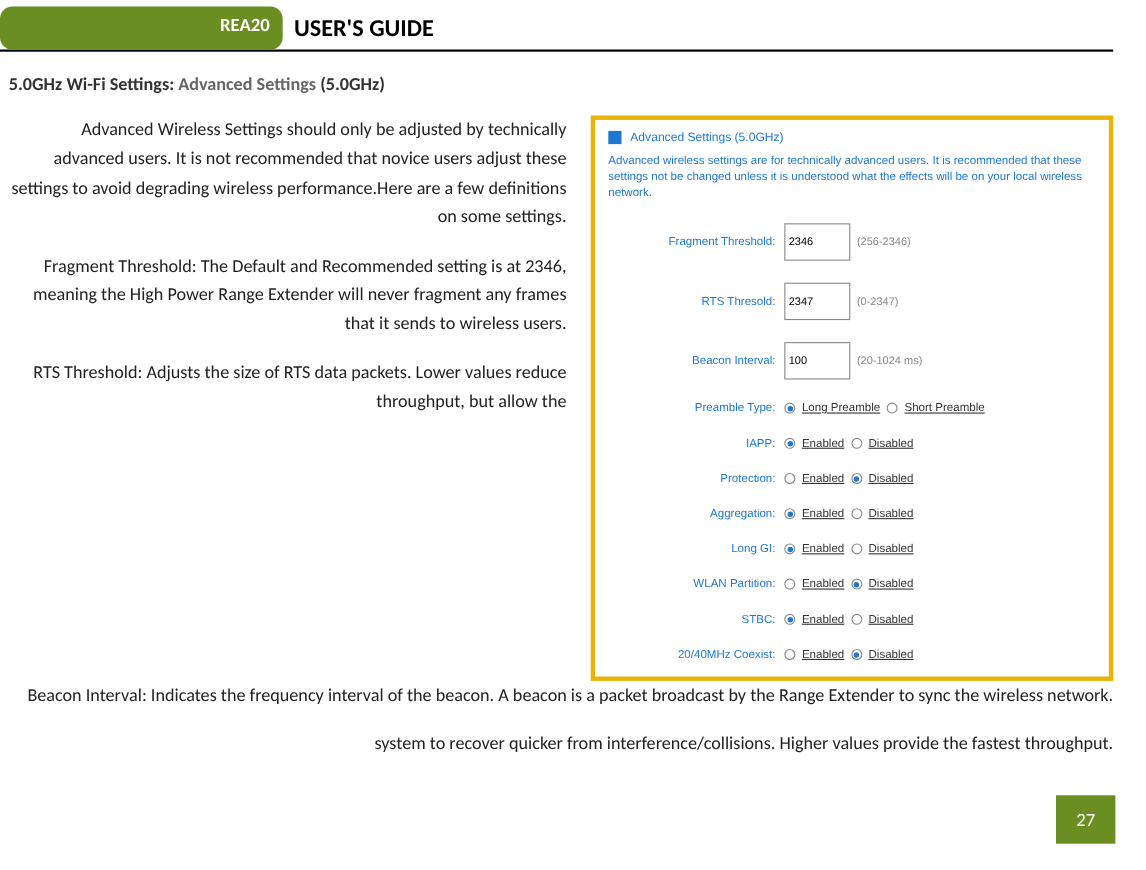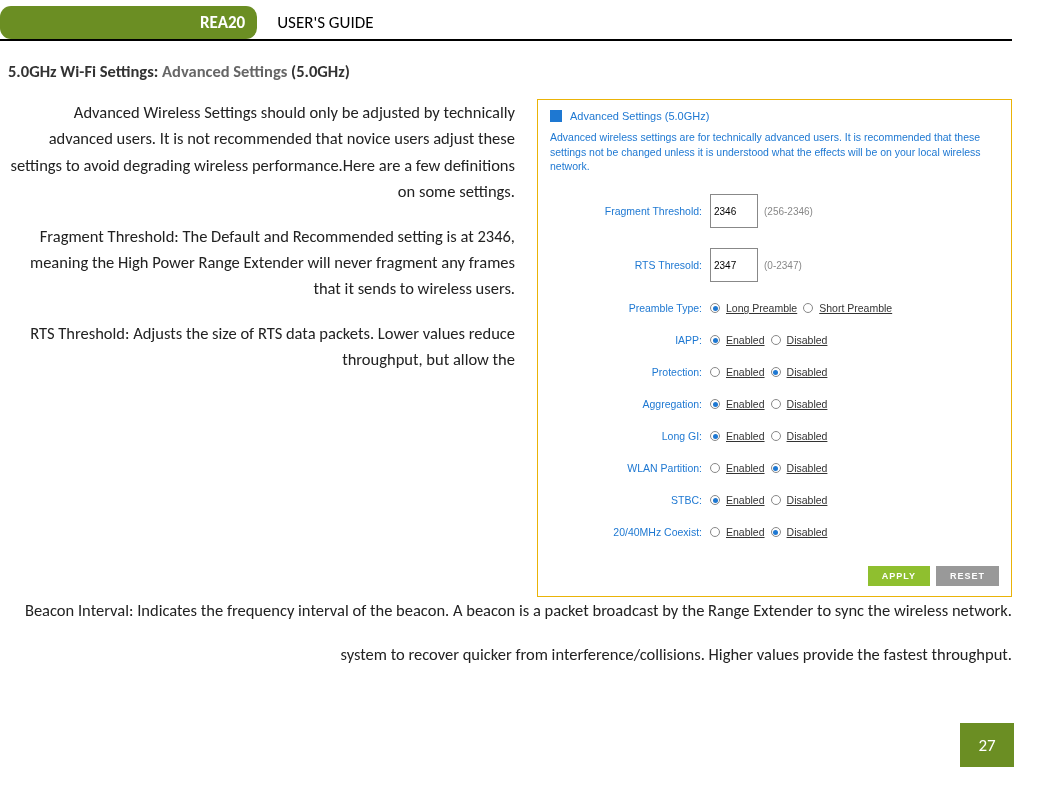--- a/index.html
+++ b/index.html
@@ -21,43 +21,43 @@
   .header-left {
     background: #6b8e23;
     color: #fff;
     font-weight: bold;
     font-size: 17px;
     padding: 6px 12px 6px 200px;
     margin-left: 0;
     border-radius: 11px;
   }
   .header-right {
-    font-weight: normal;
-    font-size: 17px;
-    padding: 6px 20px;
+    font-weight: bold;
+    font-size: 22px;
+    padding: 6px 10px;
   }
   .content {
     padding: 20px 30px 0 8px;
   }
   .section-title {
     font-weight: bold;
     font-size: 16.5px;
     color: #333;
     margin-bottom: 18px;
   }
   .section-title .grey { color: #666; }
   .body-row {
     display: flex;
     gap: 22px;
   }
   .text-col { flex: 1; font-size: 16.5px; line-height: 1.6; color: #222; }
   .text-col p { margin: 0 0 18px 0; text-align: right; }
   .panel-col { width: 475px; }
   .panel {
-    border: 1px solid #eab308;
+    border: 4px solid #eab308;
     background: #fff;
     padding: 10px 12px 10px 12px;
     font-family: Arial, sans-serif;
     font-size: 10.5px;
     color: #333;
   }
   .panel-title-row { display: flex; align-items: center; gap: 8px; margin-bottom: 8px; }
   .panel-title-icon {
     width: 12px; height: 12px; background: #1e78d2;
   }
@@ -76,21 +76,21 @@
     color: #1e78d2;
     font-size: 10.5px;
   }
   .form-row .ctrl {
     display: flex;
     align-items: center;
     gap: 6px;
     font-size: 10.5px;
   }
   .form-row input[type="text"] {
-    width: 48px;
+    width: 60px;
     height: 15px;
     font-size: 10px;
     border: 1px solid #888;
     padding: 16px 3px;
   }
   .hint { color: #888; font-size: 10px; }
   .radio-circle {
     width: 10px; height: 10px;
     border: 1px solid #888;
     border-radius: 50%;
@@ -174,20 +174,27 @@
             <span class="hint">(256-2346)</span>
           </div>
         </div>
         <div class="form-row">
           <div class="lbl">RTS Thresold:</div>
           <div class="ctrl">
             <input type="text" value="2347" style="">
             <span class="hint">(0-2347)</span>
           </div>
         </div>
+        <div class="form-row">
+          <div class="lbl">Beacon Interval:</div>
+          <div class="ctrl">
+            <input type="text" value="100" style="">
+            <span class="hint">(20-1024 ms)</span>
+          </div>
+        </div>
 
         <div id="radio-rows">
             <div class="form-row">
               <div class="lbl">Preamble Type:</div>
               <div class="ctrl">
                 <span class="radio-circle sel"></span>
                 <span class="radio-lbl">Long Preamble</span>
                 <span class="radio-circle"></span>
                 <span class="radio-lbl">Short Preamble</span>
               </div>
@@ -250,24 +257,20 @@
               <div class="lbl">20/40MHz Coexist:</div>
               <div class="ctrl">
                 <span class="radio-circle"></span>
                 <span class="radio-lbl">Enabled</span>
                 <span class="radio-circle sel"></span>
                 <span class="radio-lbl">Disabled</span>
               </div>
             </div>
           </div>
 
-        <div class="btn-row">
-          <button class="btn apply">APPLY</button>
-          <button class="btn reset">RESET</button>
-        </div>
       </div>
     </div>
   </div>
 
   <div class="text-col" style="margin-top:0">
     <p>Beacon Interval: Indicates the frequency interval of the beacon. A beacon is a packet broadcast by the Range Extender to sync the wireless network.</p>
     <p style="margin-top:0">system to recover quicker from interference/collisions. Higher values provide the fastest throughput.</p>
   </div>
 </div>
 

